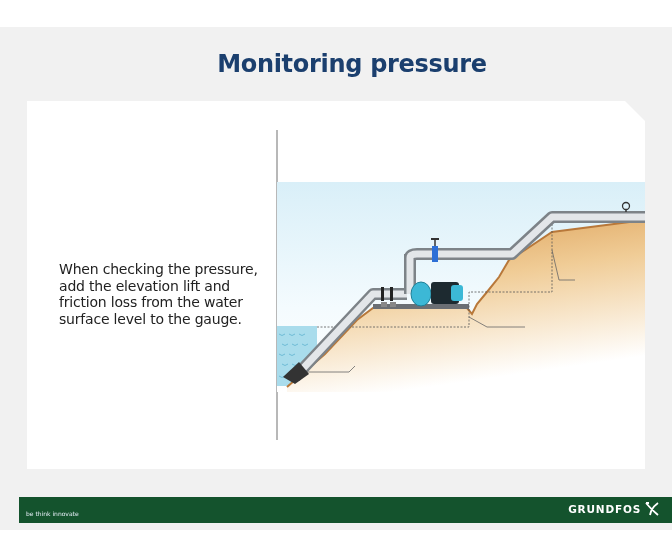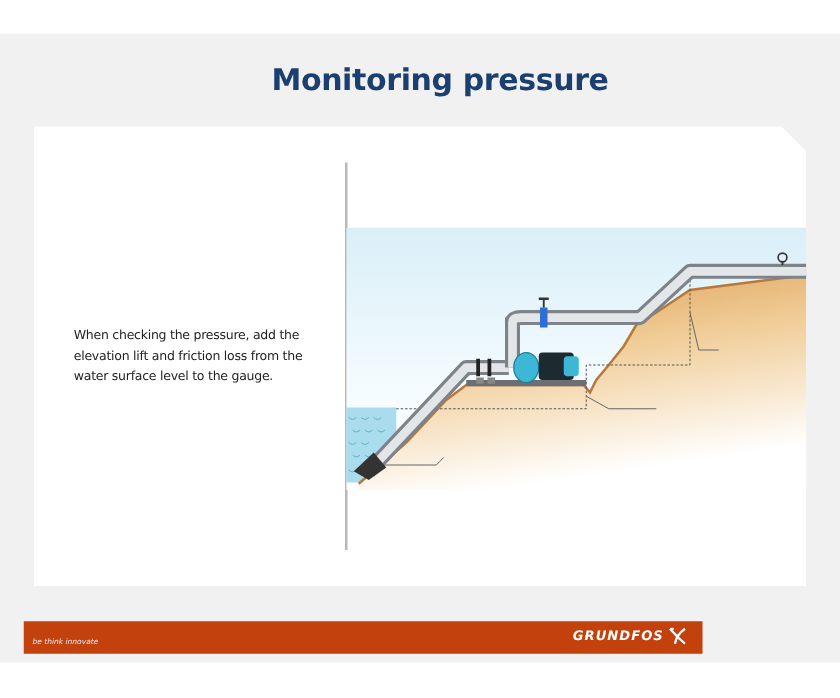--- a/index.html
+++ b/index.html
@@ -1,24 +1,24 @@
 <!DOCTYPE html>
 <html><head>
 <meta charset="utf-8">
 <style>
   html, body { margin: 0; padding: 0; }
   body { width: 672px; height: 558px; background: #ffffff; position: relative; overflow: hidden; font-family: "DejaVu Sans", sans-serif; }
   .slide-bg { position: absolute; left: 0; top: 27px; width: 672px; height: 503px; background: #f1f1f1; }
   .title { position: absolute; left: 0; top: 50px; width: 704px; text-align: center; font-family: "DejaVu Sans", sans-serif; font-weight: bold; font-size: 24px; color: #1b3f6e; letter-spacing: -0.3px; }
   .card { position: absolute; left: 27px; top: 101px; width: 618px; height: 368px; background: #ffffff;
           clip-path: polygon(0 0, 598px 0, 618px 20px, 618px 368px, 0 368px); }
-  .body-text { position: absolute; left: 59px; top: 261px; width: 210px; font-family: "DejaVu Sans", sans-serif; font-size: 10px; line-height: 16.5px; color: #222; letter-spacing: -0.2px; }
+  .body-text { position: absolute; left: 59px; top: 261px; width: 210px; font-family: "DejaVu Sans", sans-serif; font-size: 14px; line-height: 16.5px; color: #222; letter-spacing: -0.2px; }
   .divider { position: absolute; left: 276px; top: 130px; width: 1.5px; height: 310px; background: #b8b8b8; }
   .diagram { position: absolute; left: 277px; top: 182px; width: 368px; height: 210px; }
-  .footer { position: absolute; left: 19px; top: 497px; width: 543px; height: 26px; background: #c2410c; font-style: italic; }
+  .footer { position: absolute; left: 19px; top: 497px; width: 653px; height: 26px; background: #14532d; }
   .tagline { position: absolute; left: 7px; top: 13px; font-family: "DejaVu Sans", sans-serif; font-size: 6px; color: #e6eef7; }
   .brand { position: absolute; right: 12px; top: 5px; display: flex; align-items: center; gap: 3px; }
   .brand-name { font-family: "DejaVu Sans", sans-serif; font-weight: bold; font-size: 10.5px; color: #ffffff; letter-spacing: 0.8px; }
 </style>
 </head>
 <body>
 
 <div class="slide-bg"></div>
 
 <div class="title">Monitoring pressure</div>

